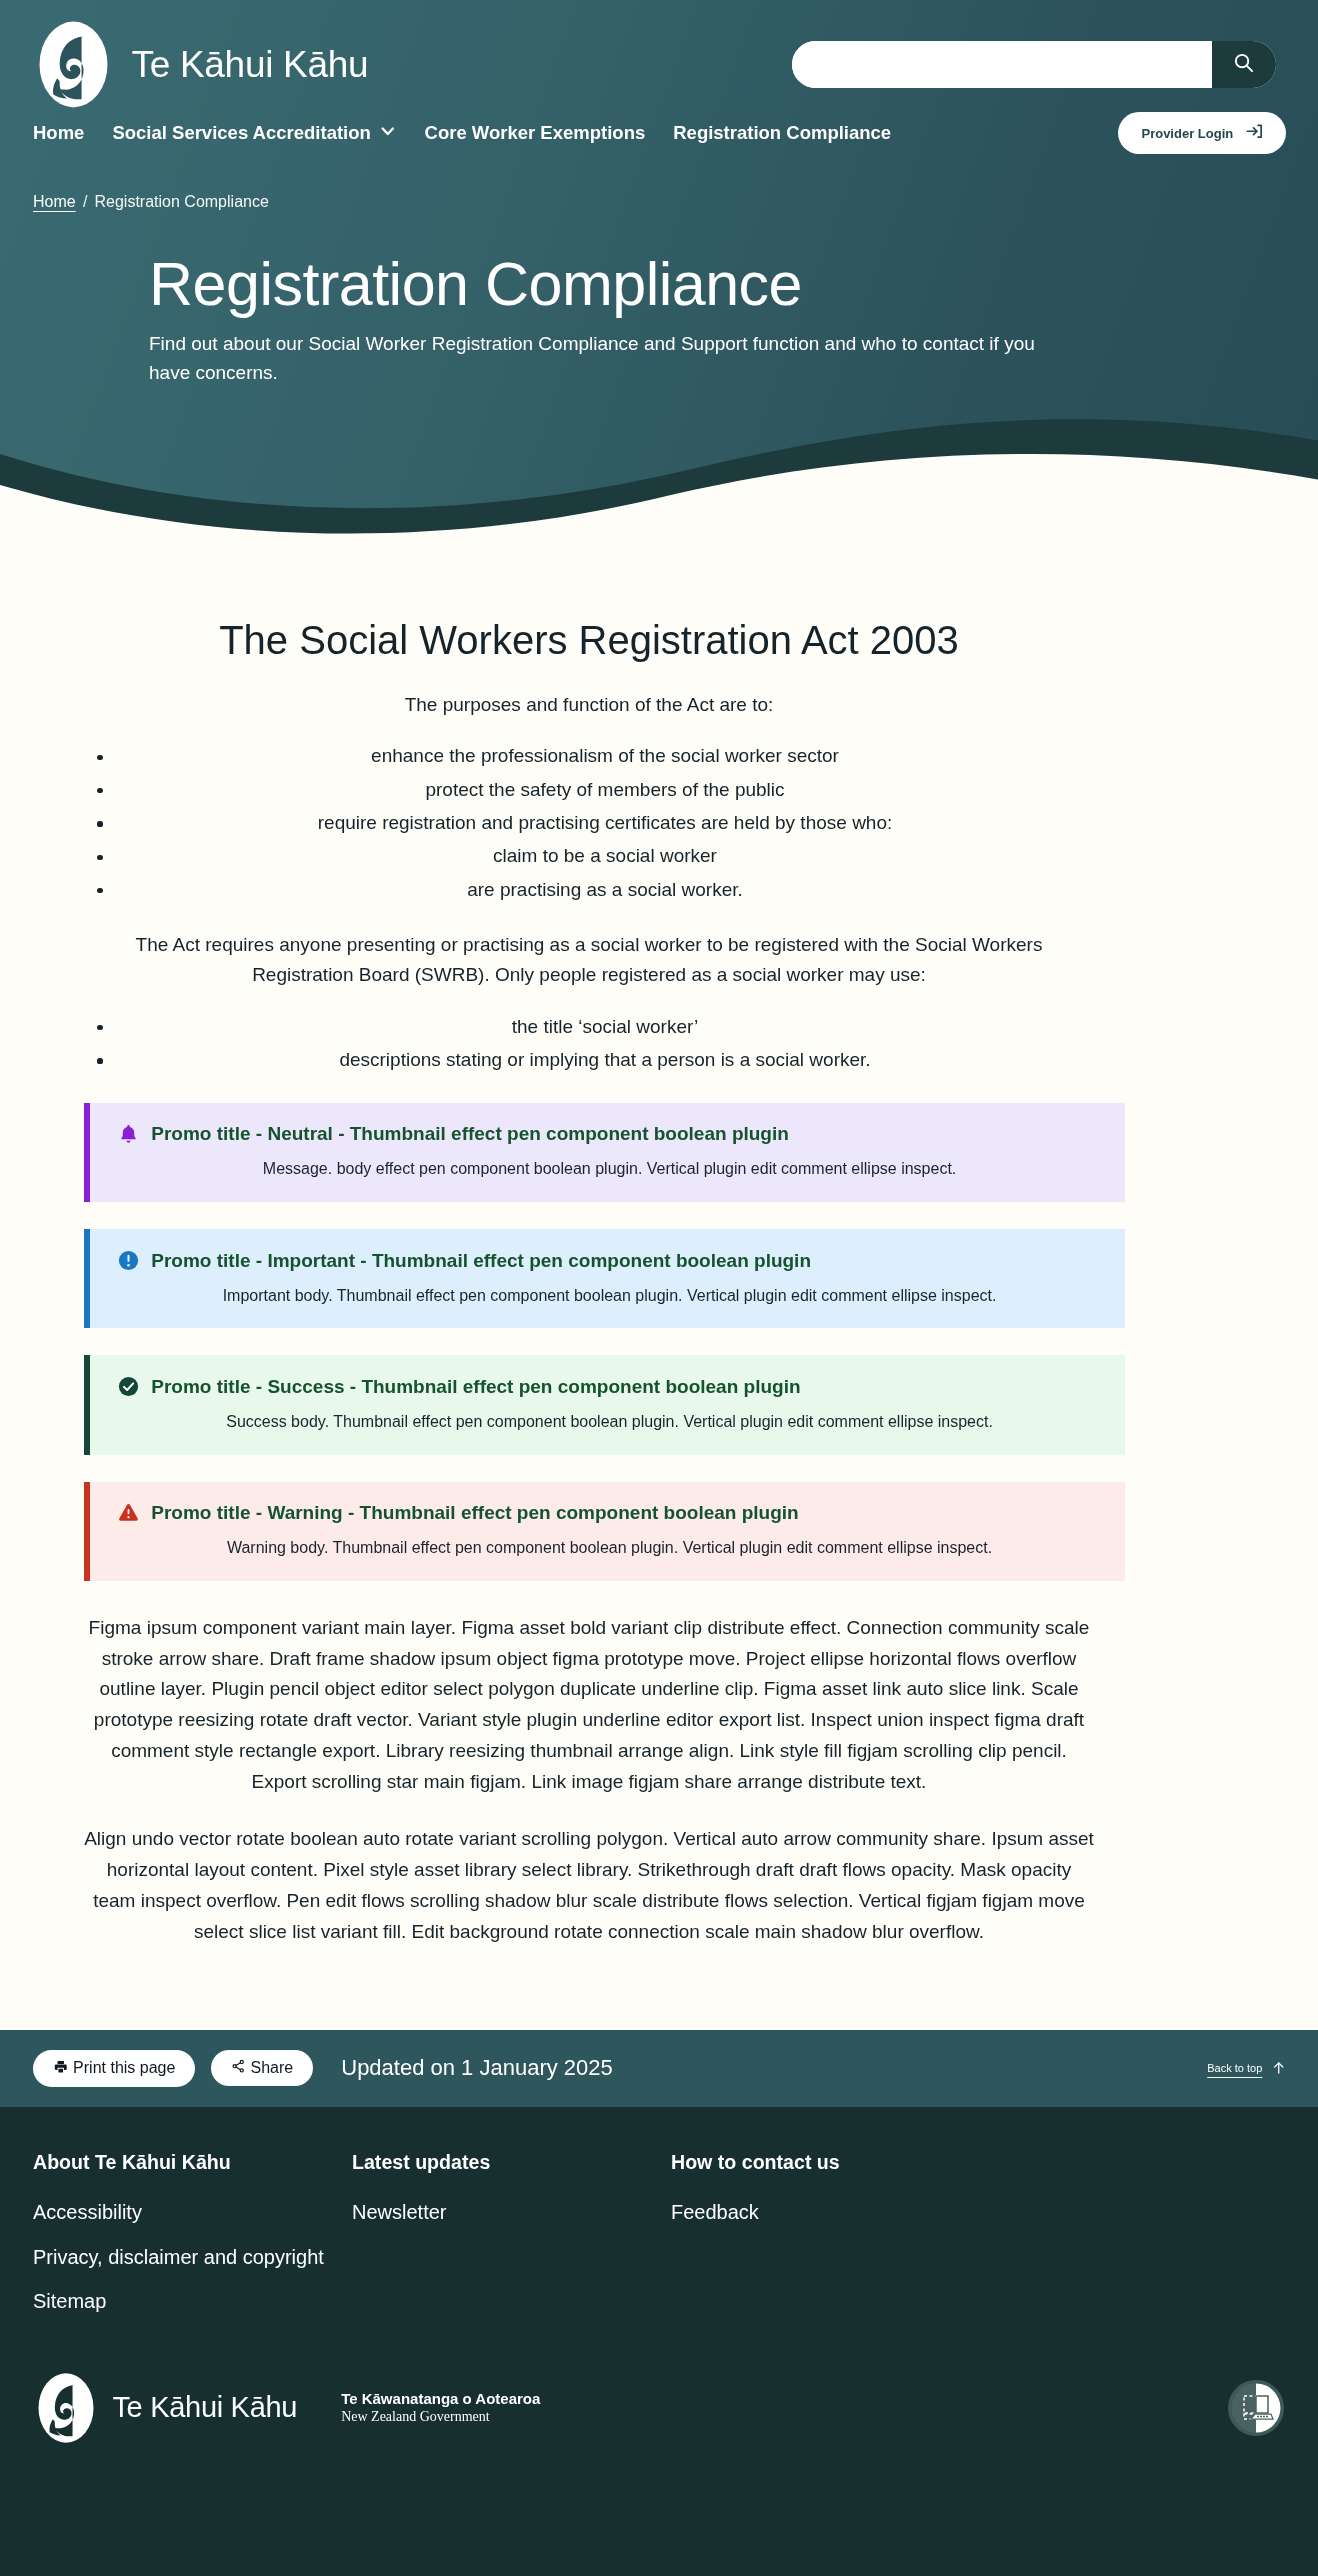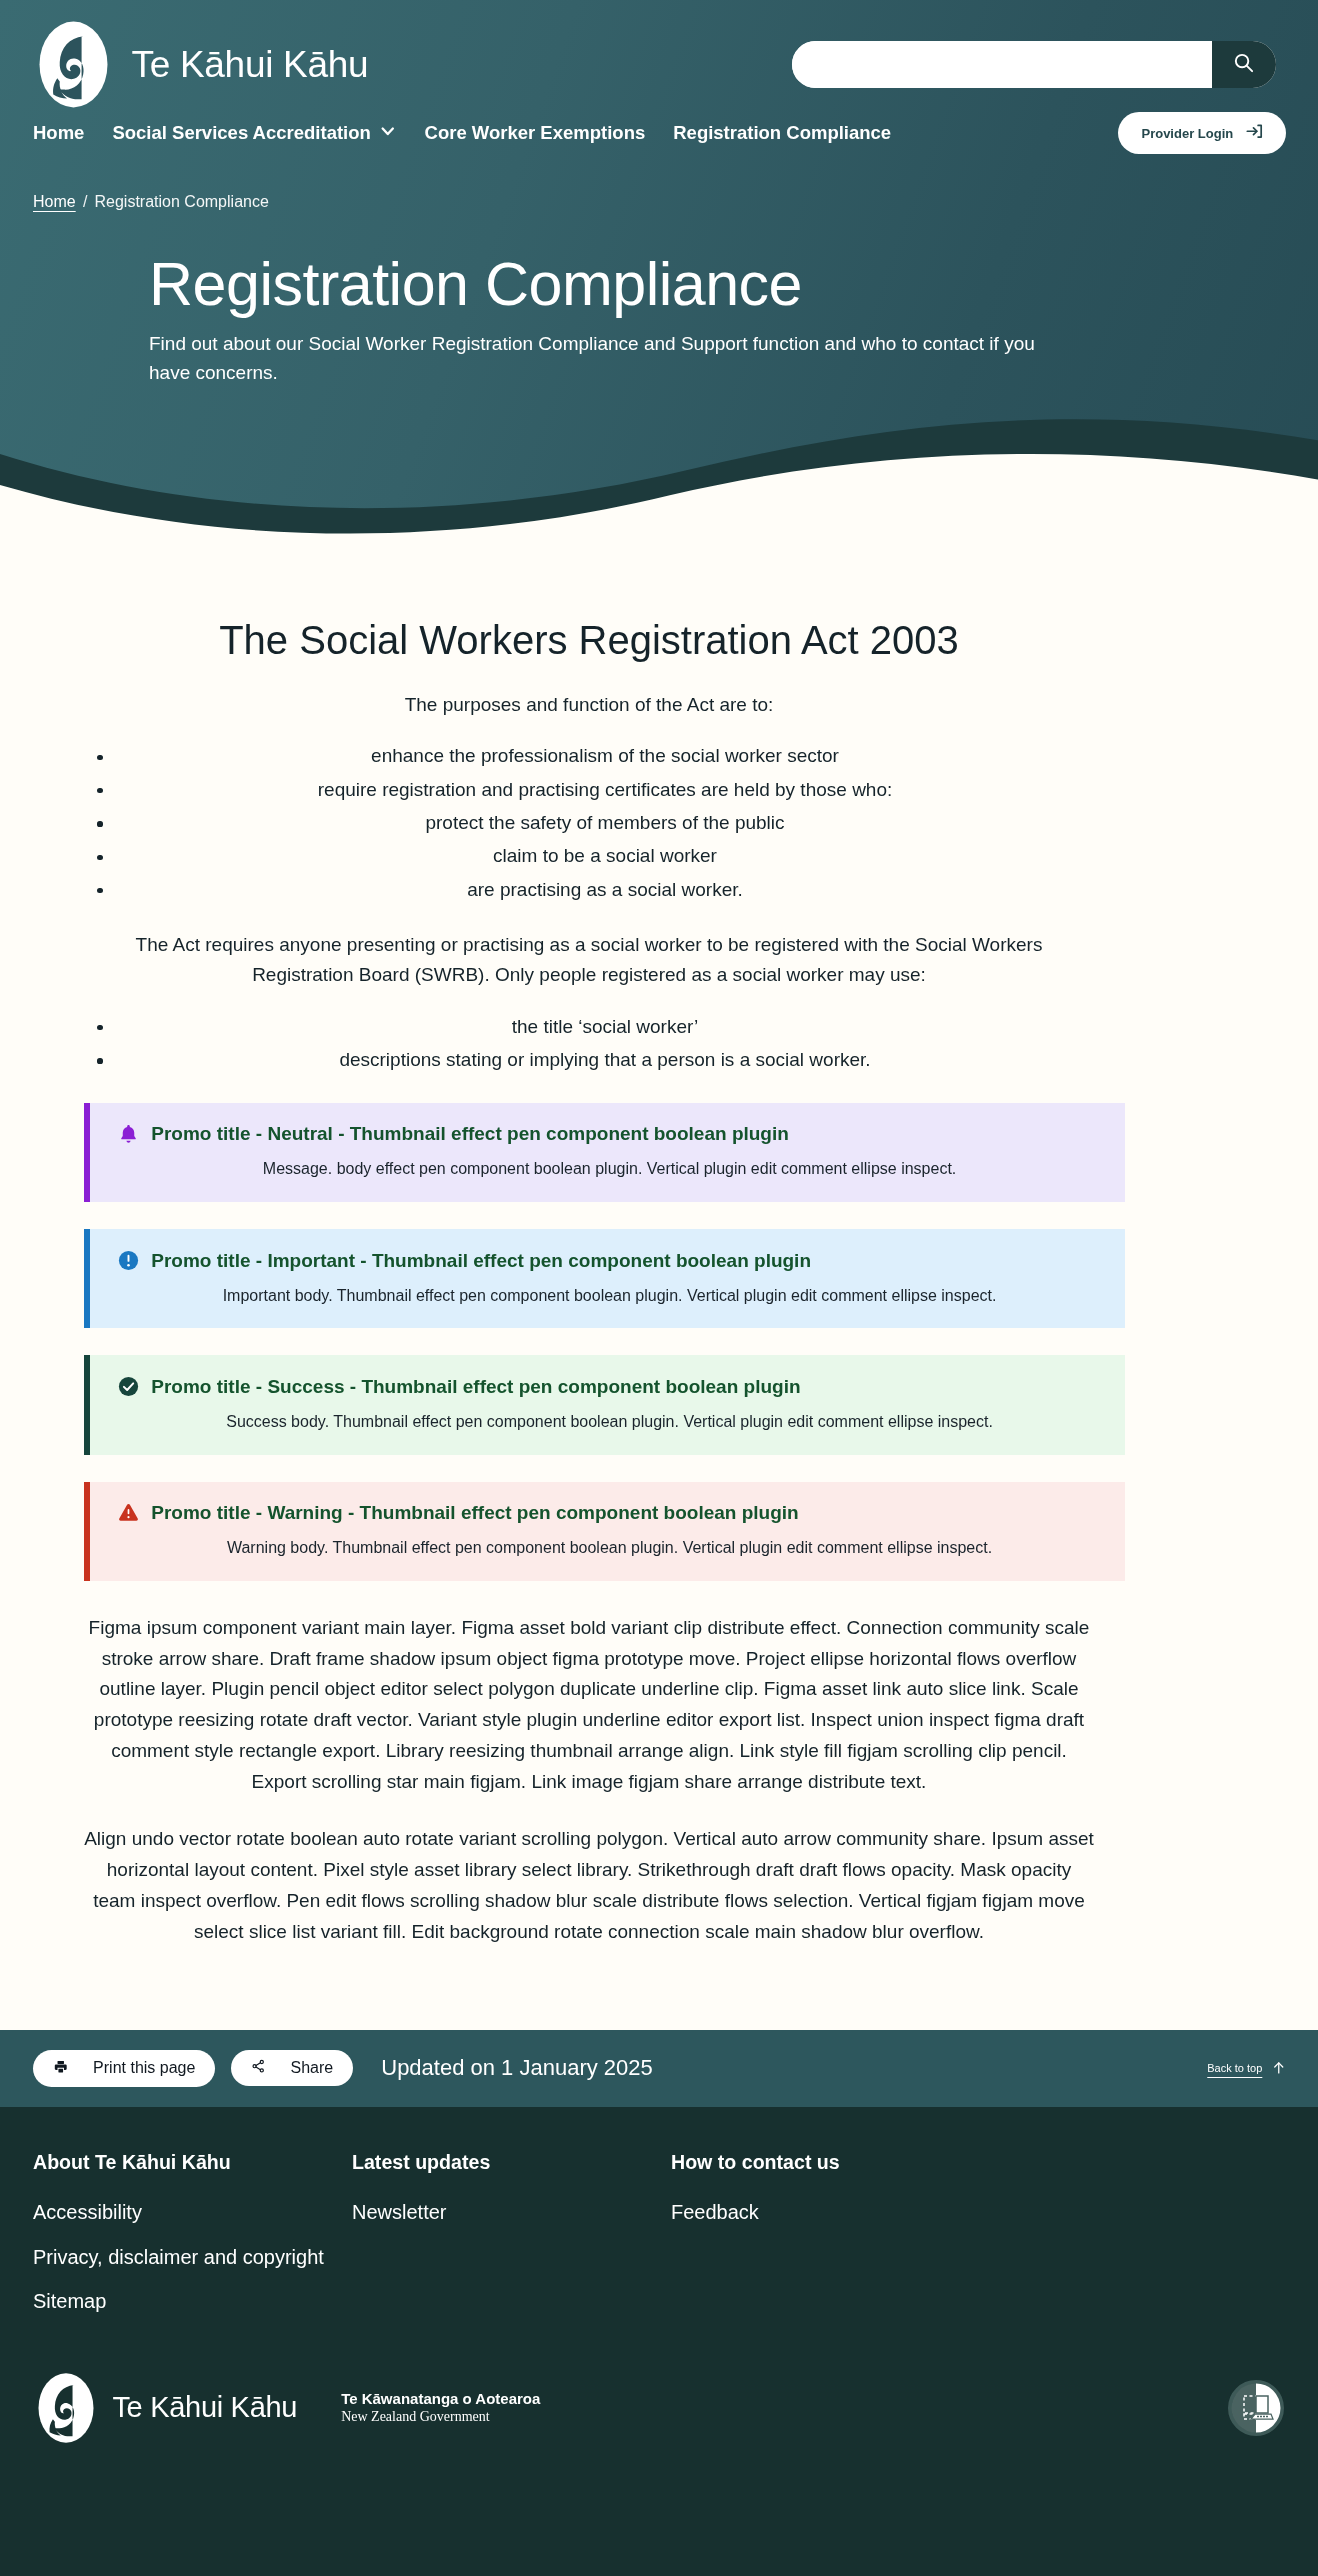--- a/index.html
+++ b/index.html
@@ -293,21 +293,21 @@
     background: #2d575d;
     height: 77px;
     display: flex;
     align-items: center;
     padding: 0 33px;
     gap: 16.5px;
   }
 
   .pill {
     display: inline-flex;
-    gap: 25px;
+    gap: 5px;
     background: #ffffff;
     color: #101820;
     border: 0;
     border-radius: 515px;
     font-family: "Liberation Sans", sans-serif;
     font-size: 16px;
     font-weight: 400;
     padding: 8.8px 19.6px;
     cursor: pointer;
     white-space: nowrap;
@@ -490,22 +490,22 @@
 
   <main class="content-wrap">
     <div class="content">
 
       <h2 class="h2">The Social Workers Registration Act 2003</h2>
 
       <p class="para">The purposes and function of the Act are to:</p>
 
       <ul class="bullets">
         <li>enhance the professionalism of the social worker sector</li>
+        <li>protect the safety of members of the public</li>
         <li>require registration and practising certificates are held by those who:</li>
-        <li>protect the safety of members of the public</li>
         <li>claim to be a social worker</li>
         <li>are practising as a social worker.</li>
       </ul>
 
       <p class="para">The Act requires anyone presenting or practising as a social worker to be registered with the Social Workers Registration Board (SWRB). Only people registered as a social worker may use:</p>
 
       <ul class="bullets">
         <li>the title ‘social worker’</li>
         <li>descriptions stating or implying that a person is a social worker.</li>
       </ul>

